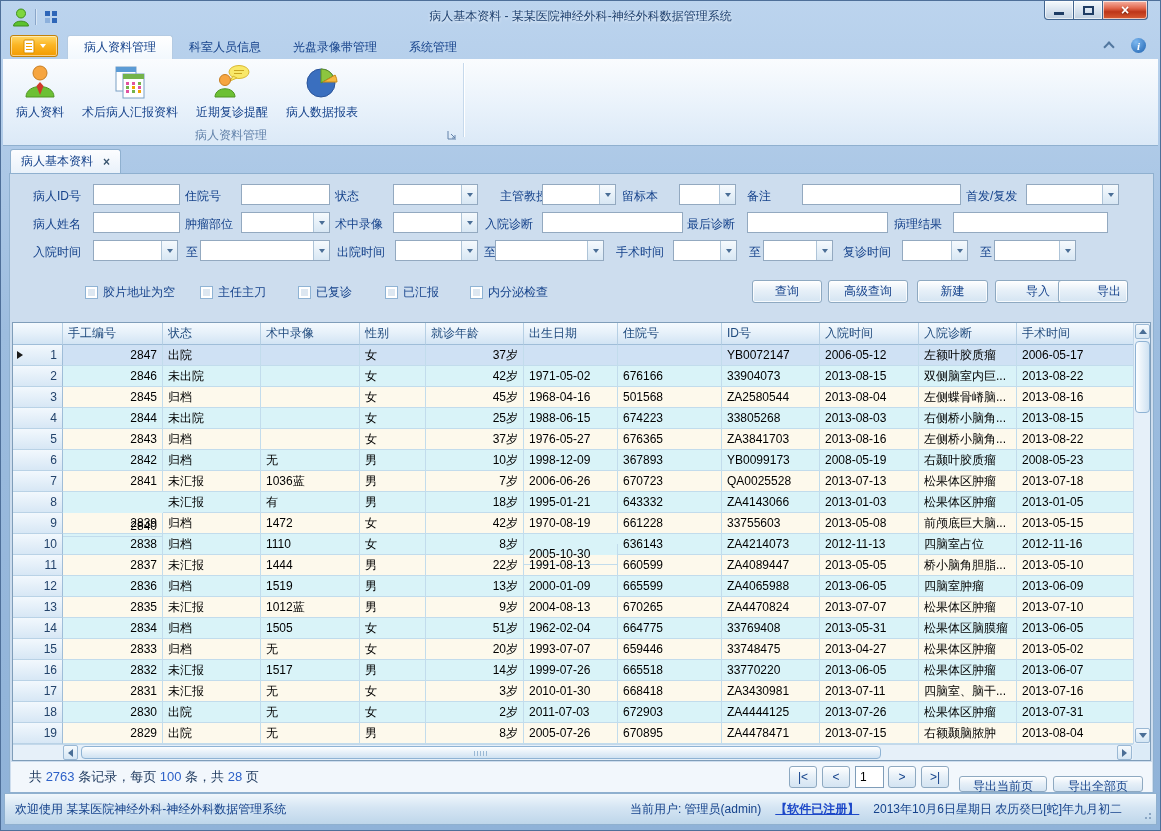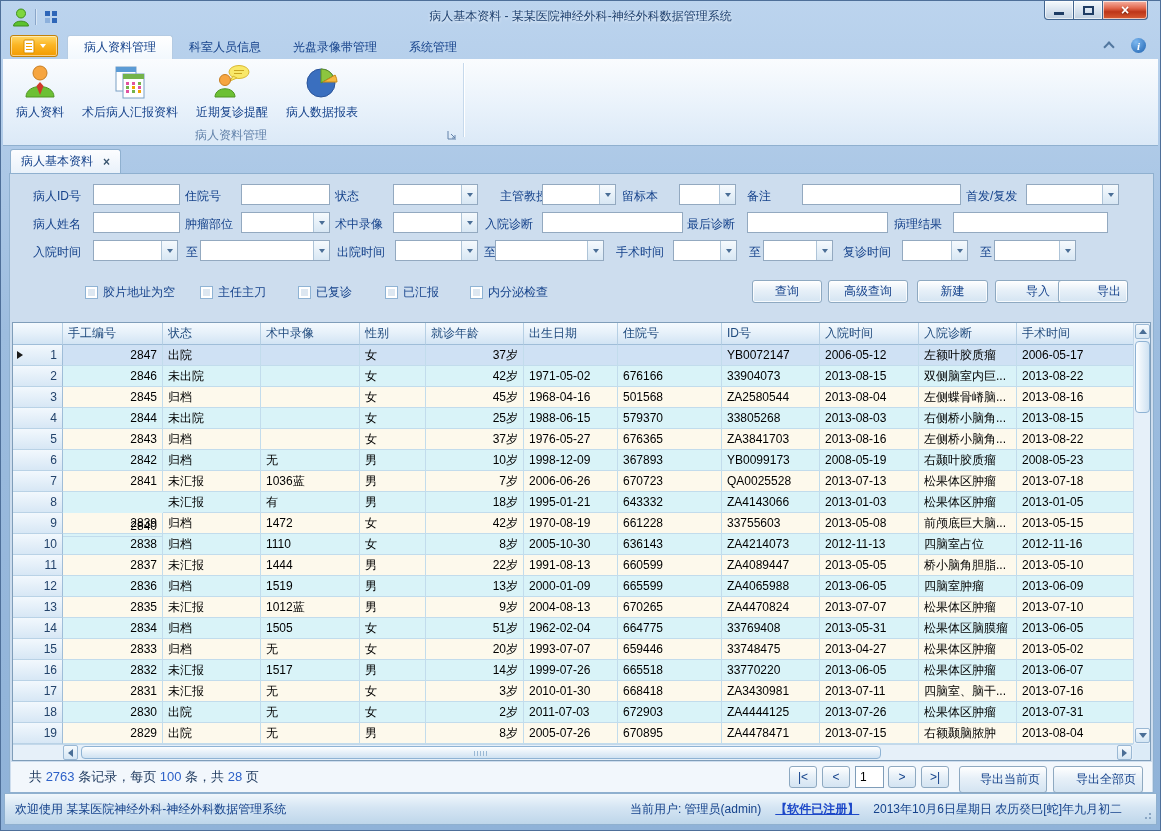--- a/index.html
+++ b/index.html
@@ -107,22 +107,22 @@
     background:repeating-linear-gradient(90deg,#9ab8d4 0 1px,transparent 1px 3px);}
   .scroll-corner{position:absolute;right:0;bottom:0;width:17px;height:16px;background:#dcebf7;}
   
   .pager-row{position:absolute;left:1px;right:1px;top:588px;height:30px;background:#f2f7fc;}
   .summary{position:absolute;left:18px;top:0;line-height:30px;color:#1f3a5f;font-size:13px;}
   .summary .blue{color:#2d61c8;}
   .pbtn{position:absolute;top:4px;width:28px;height:22px;border:1px solid #8ea9c1;border-radius:3px;color:#15428b;
     background:linear-gradient(#ffffff,#e7f0f8 45%,#d4e4f2);font:12px "Liberation Sans","DejaVu Sans",sans-serif;padding:0;}
   .page-input{position:absolute;top:4px;left:844px;width:29px;height:22px;border:1px solid #7f9db9;padding:0 4px;
     font:12px "Liberation Sans","DejaVu Sans",sans-serif;}
-  .ebtn{position:absolute;top:4px;height:27px;border:1px solid #8ea9c1;border-radius:3px;color:#15428b;
-    background:linear-gradient(#ffffff,#e7f0f8 45%,#d4e4f2);font:12px "Liberation Sans","DejaVu Sans",sans-serif;text-align:right;}
+  .ebtn{position:absolute;top:14px;height:16px;border:1px solid #8ea9c1;border-radius:3px;color:#15428b;
+    background:linear-gradient(#ffffff,#e7f0f8 45%,#d4e4f2);font:12px "Liberation Sans","DejaVu Sans",sans-serif;}
   
   .statusbar{position:absolute;left:3px;right:3px;top:792px;height:32px;border:1px solid #8fb0cf;
     background:linear-gradient(#f0f7fc,#d5e5f3 45%,#bed6ea);color:#15428b;}
   .sb-left{position:absolute;left:10px;top:0;line-height:30px;}
   .sb-right{position:absolute;right:34px;top:0;line-height:30px;display:flex;gap:14px;}
   .sb-reg{color:#1d48c8;text-decoration:underline;font-weight:bold;}
   .grip{position:absolute;right:4px;bottom:4px;width:10px;height:10px;
     background:
       radial-gradient(circle at 8px 8px,#8aa6c4 1.3px,transparent 1.5px),
       radial-gradient(circle at 8px 4px,#8aa6c4 1.3px,transparent 1.5px),
@@ -464,21 +464,21 @@
             <div class="gind" style="width: 50px;">
               <span class="row-arrow" style="visibility: hidden;"></span>
               <span class="rownum">4</span>
             </div>
             <div class="gcell num" style="width: 100px;">2844</div>
             <div class="gcell" style="width: 98px;">未出院</div>
             <div class="gcell" style="width: 99px;"></div>
             <div class="gcell" style="width: 66px;">女</div>
             <div class="gcell num" style="width: 98px;">25岁</div>
             <div class="gcell" style="width: 94px;">1988-06-15</div>
-            <div class="gcell" style="width: 104px;">579370</div>
+            <div class="gcell" style="width: 104px;">674223</div>
             <div class="gcell" style="width: 98px;">33805268</div>
             <div class="gcell" style="width: 99px;">2013-08-03</div>
             <div class="gcell" style="width: 98px;">右侧桥小脑角...</div>
             <div class="gcell flex">2013-08-15</div>
           </div>
           <div class="grow cream">
             <div class="gind" style="width: 50px;">
               <span class="row-arrow" style="visibility: hidden;"></span>
               <span class="rownum">5</span>
             </div>
@@ -565,21 +565,21 @@
           <div class="grow cyan">
             <div class="gind" style="width: 50px;">
               <span class="row-arrow" style="visibility: hidden;"></span>
               <span class="rownum">10</span>
             </div>
             <div class="gcell num" style="width: 100px;">2838</div>
             <div class="gcell" style="width: 98px;">归档</div>
             <div class="gcell" style="width: 99px;">1110</div>
             <div class="gcell" style="width: 66px;">女</div>
             <div class="gcell num" style="width: 98px;">8岁</div>
-            <div class="gcell" style="width: 94px;">2005-10-30</div>
+            <div class="gcell" style="width: 94px; margin-top: 10px;">2005-10-30</div>
             <div class="gcell" style="width: 104px;">636143</div>
             <div class="gcell" style="width: 98px;">ZA4214073</div>
             <div class="gcell" style="width: 99px;">2012-11-13</div>
             <div class="gcell" style="width: 98px;">四脑室占位</div>
             <div class="gcell flex">2012-11-16</div>
           </div>
           <div class="grow cream">
             <div class="gind" style="width: 50px;">
               <span class="row-arrow" style="visibility: hidden;"></span>
               <span class="rownum">11</span>

